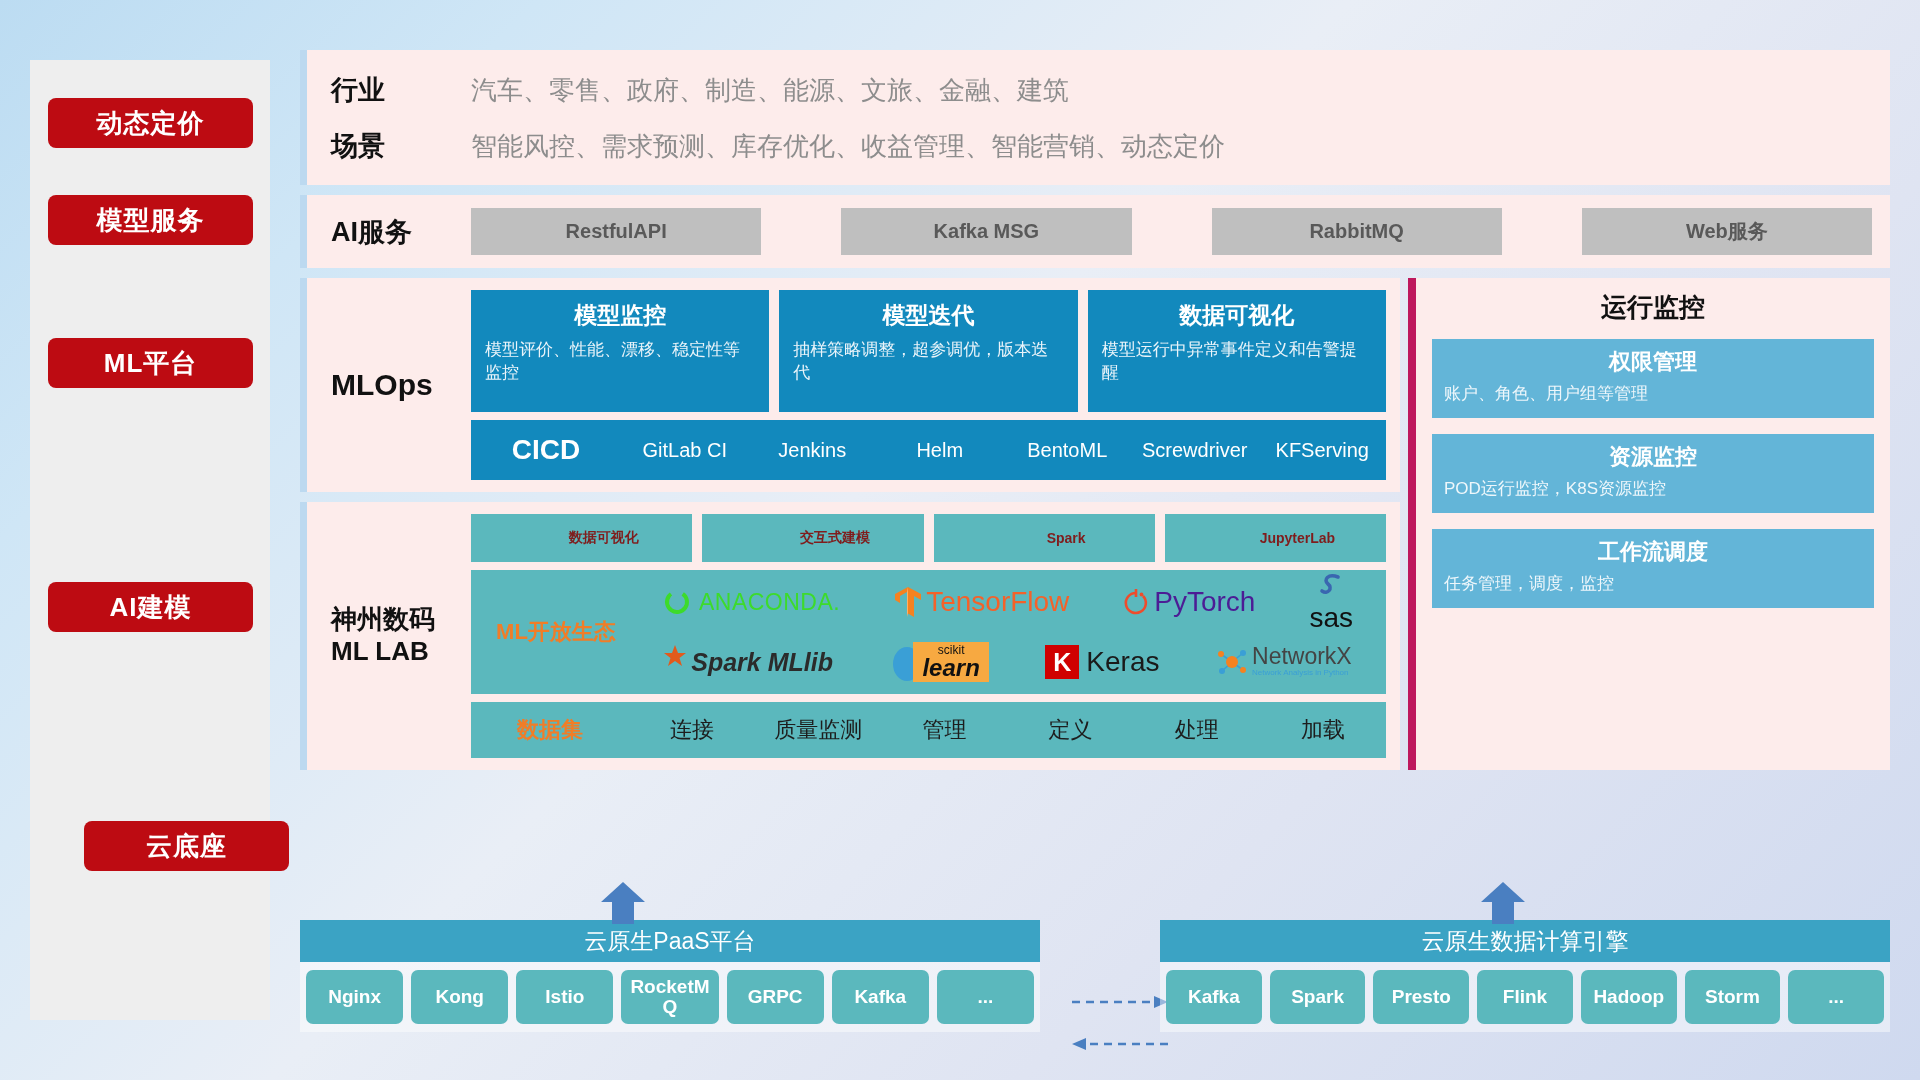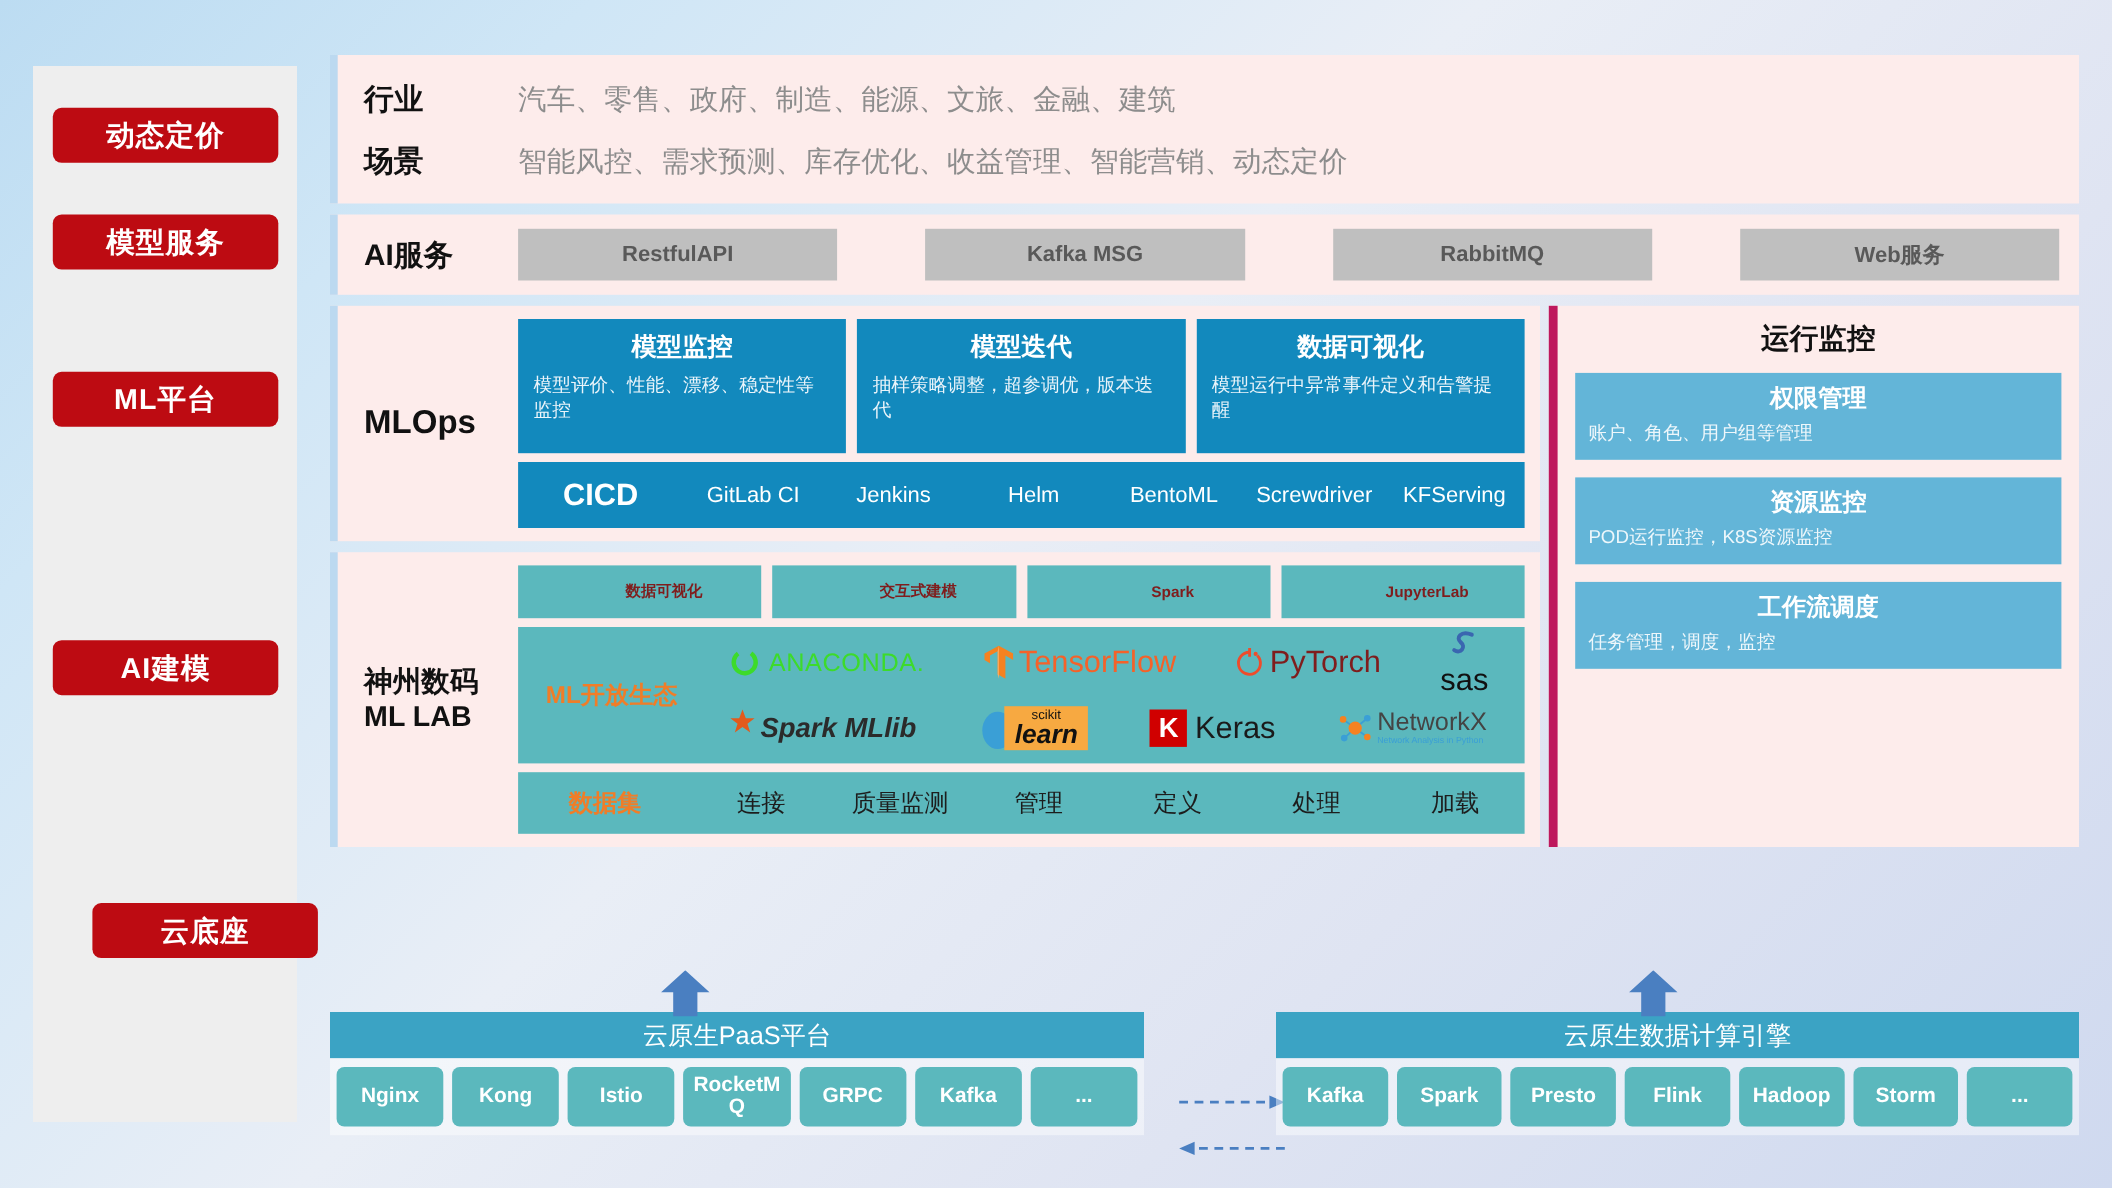--- a/index.html
+++ b/index.html
@@ -254,21 +254,21 @@
                     </svg>
                     <span style="color:#f4622a;font-size:28px;">TensorFlow</span>
                   </div>
 
                   <div style="display:flex;align-items:center;gap:5px;">
                     <svg width="26" height="30" viewBox="0 0 26 30">
                       <path d="M13 6 A10 10 0 1 0 20 9" fill="none" stroke="#ee4c2c" stroke-width="2.6"></path>
                       <path d="M13 2 L13 10" stroke="#ee4c2c" stroke-width="2.6"></path>
                       <circle cx="18.5" cy="7.5" r="1.9" fill="#ee4c2c"></circle>
                     </svg>
-                    <span style="color:#7f1d1d;font-size:28px;">PyTorch</span>
+                    <span style="color:#4c1d95;font-size:28px;">PyTorch</span>
                   </div>
 
                   <div style="display:flex;align-items:center;gap:2px;flex-direction:column;">
                     <svg width="30" height="30" viewBox="0 0 30 30">
                       <path d="M22 7 C12 3 7 10 12 14 C17 18 12 25 6 21" fill="none" stroke="#3a66b0" stroke-width="3.6" stroke-linecap="round"></path>
                     </svg>
                     <span style="color:#111;font-size:28px;">sas</span>
                   </div>
                 </div>
 

